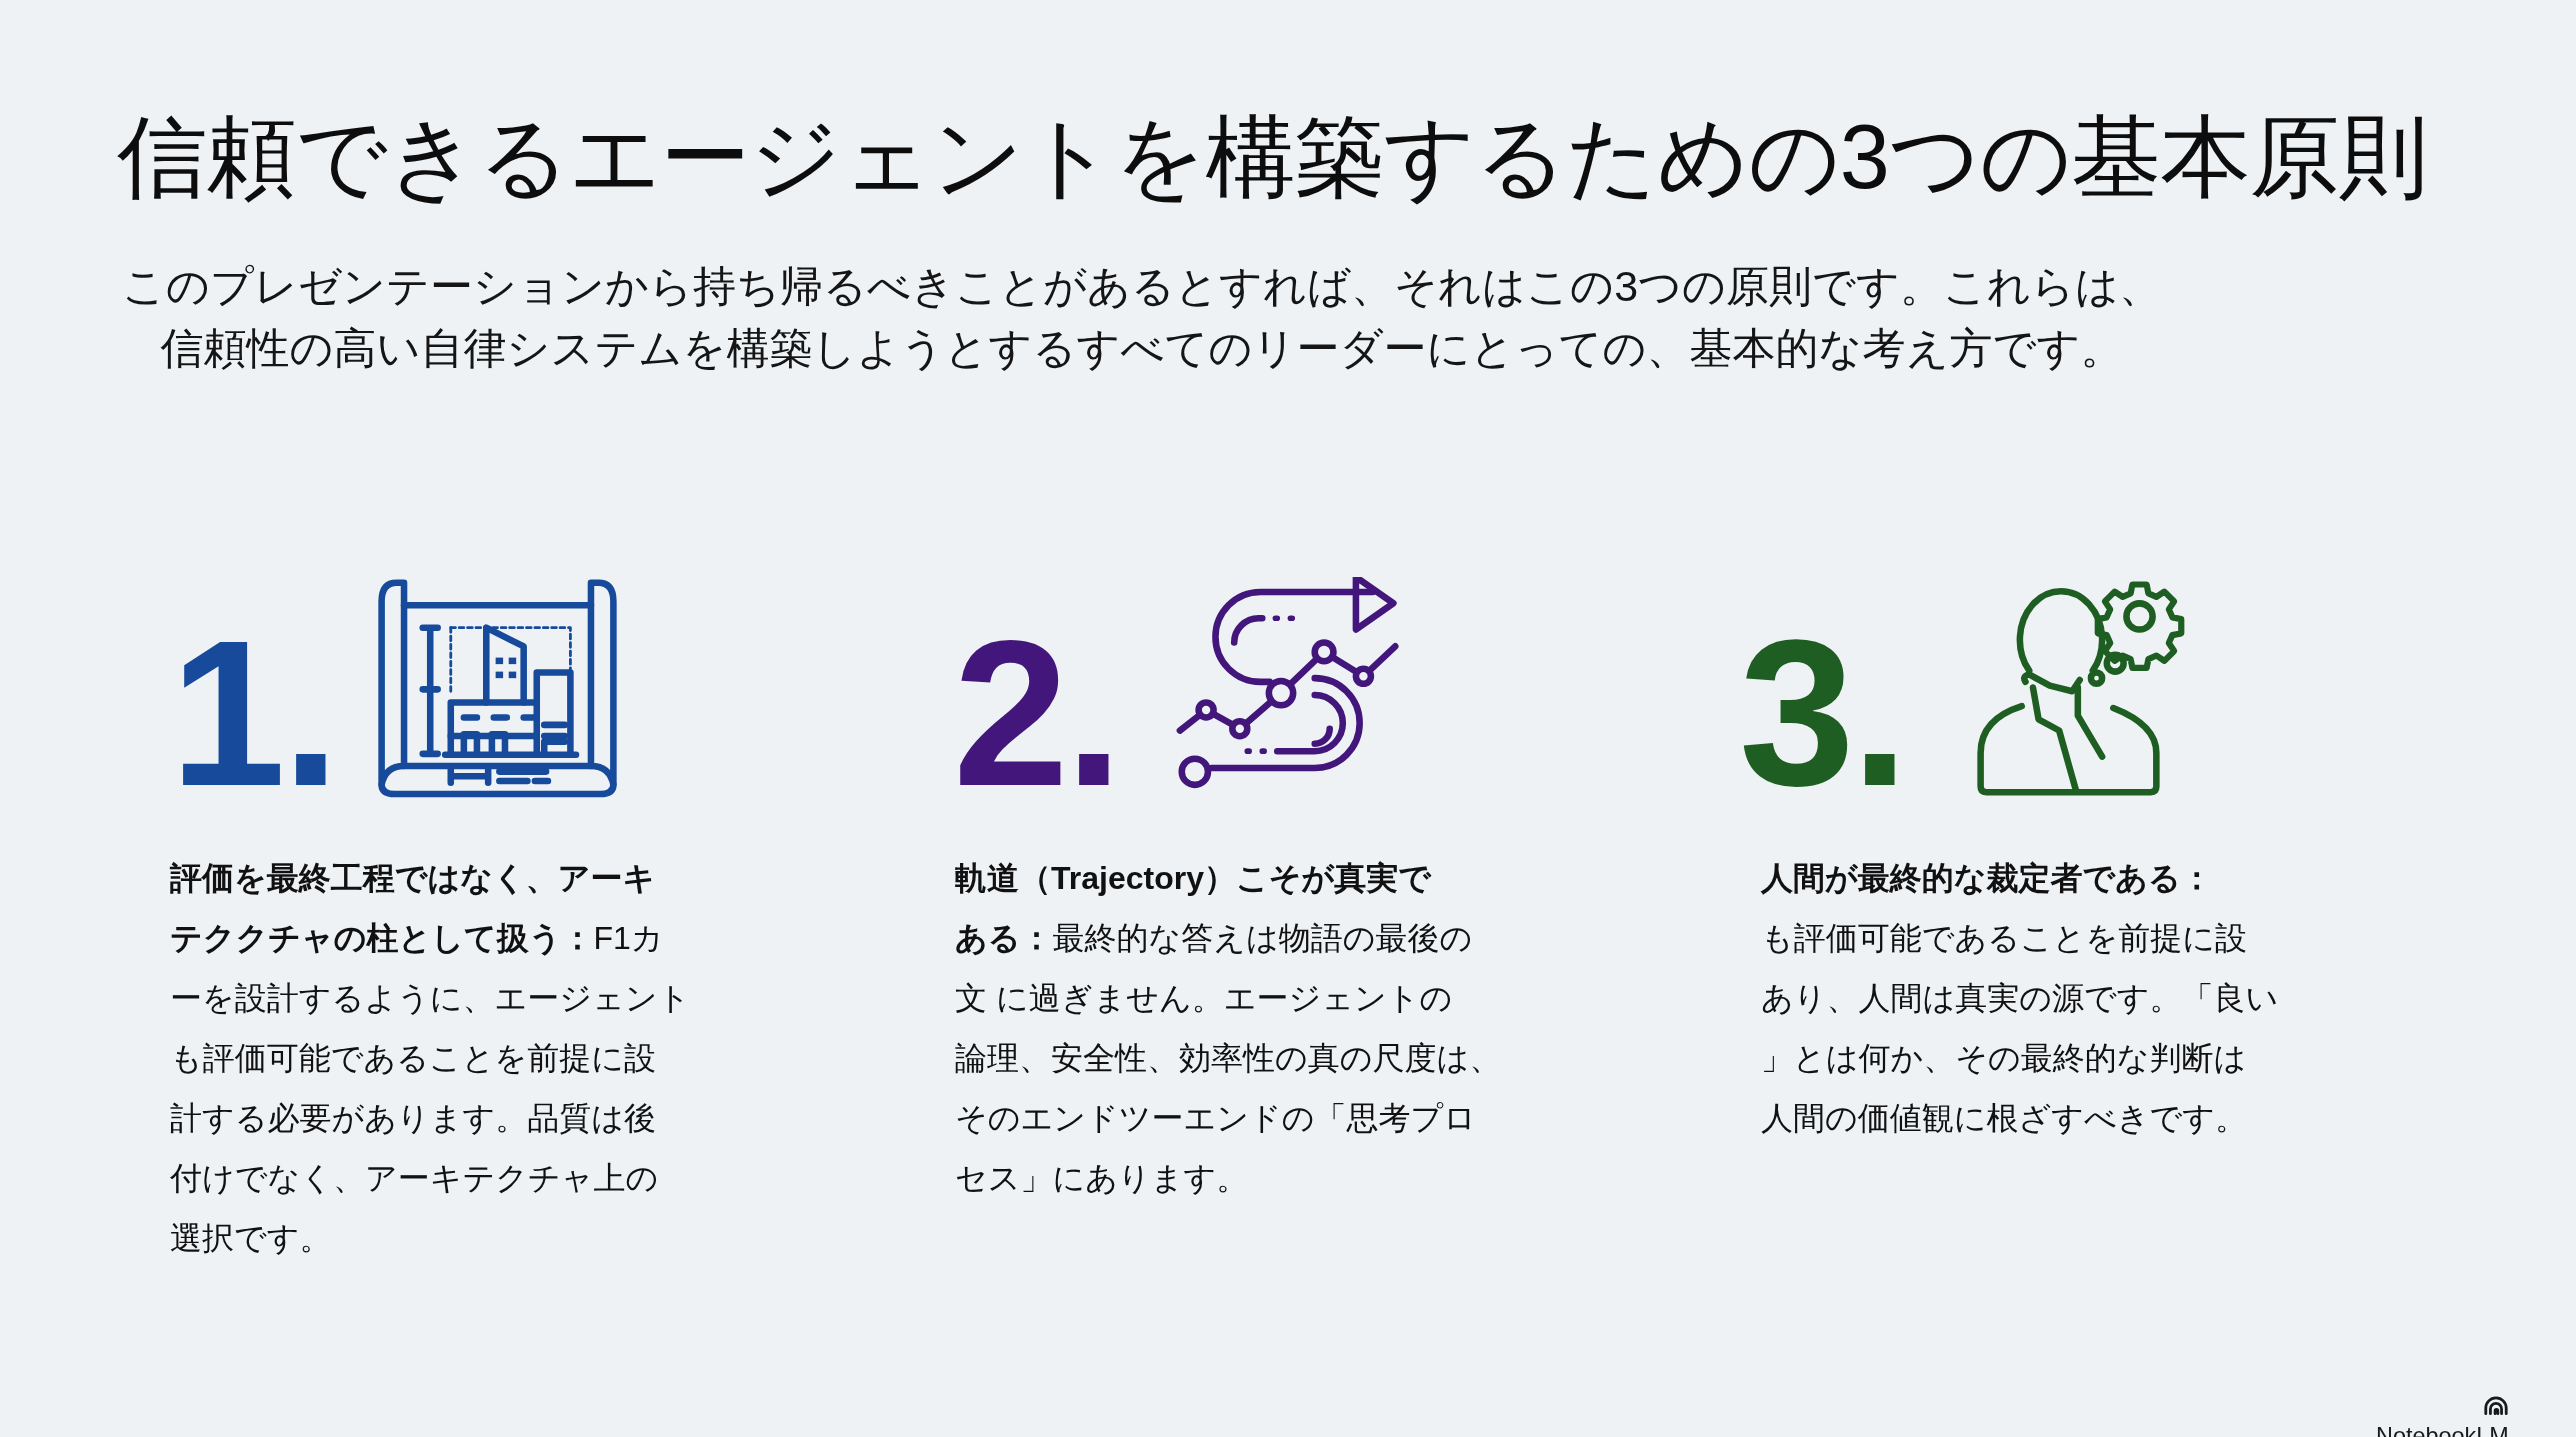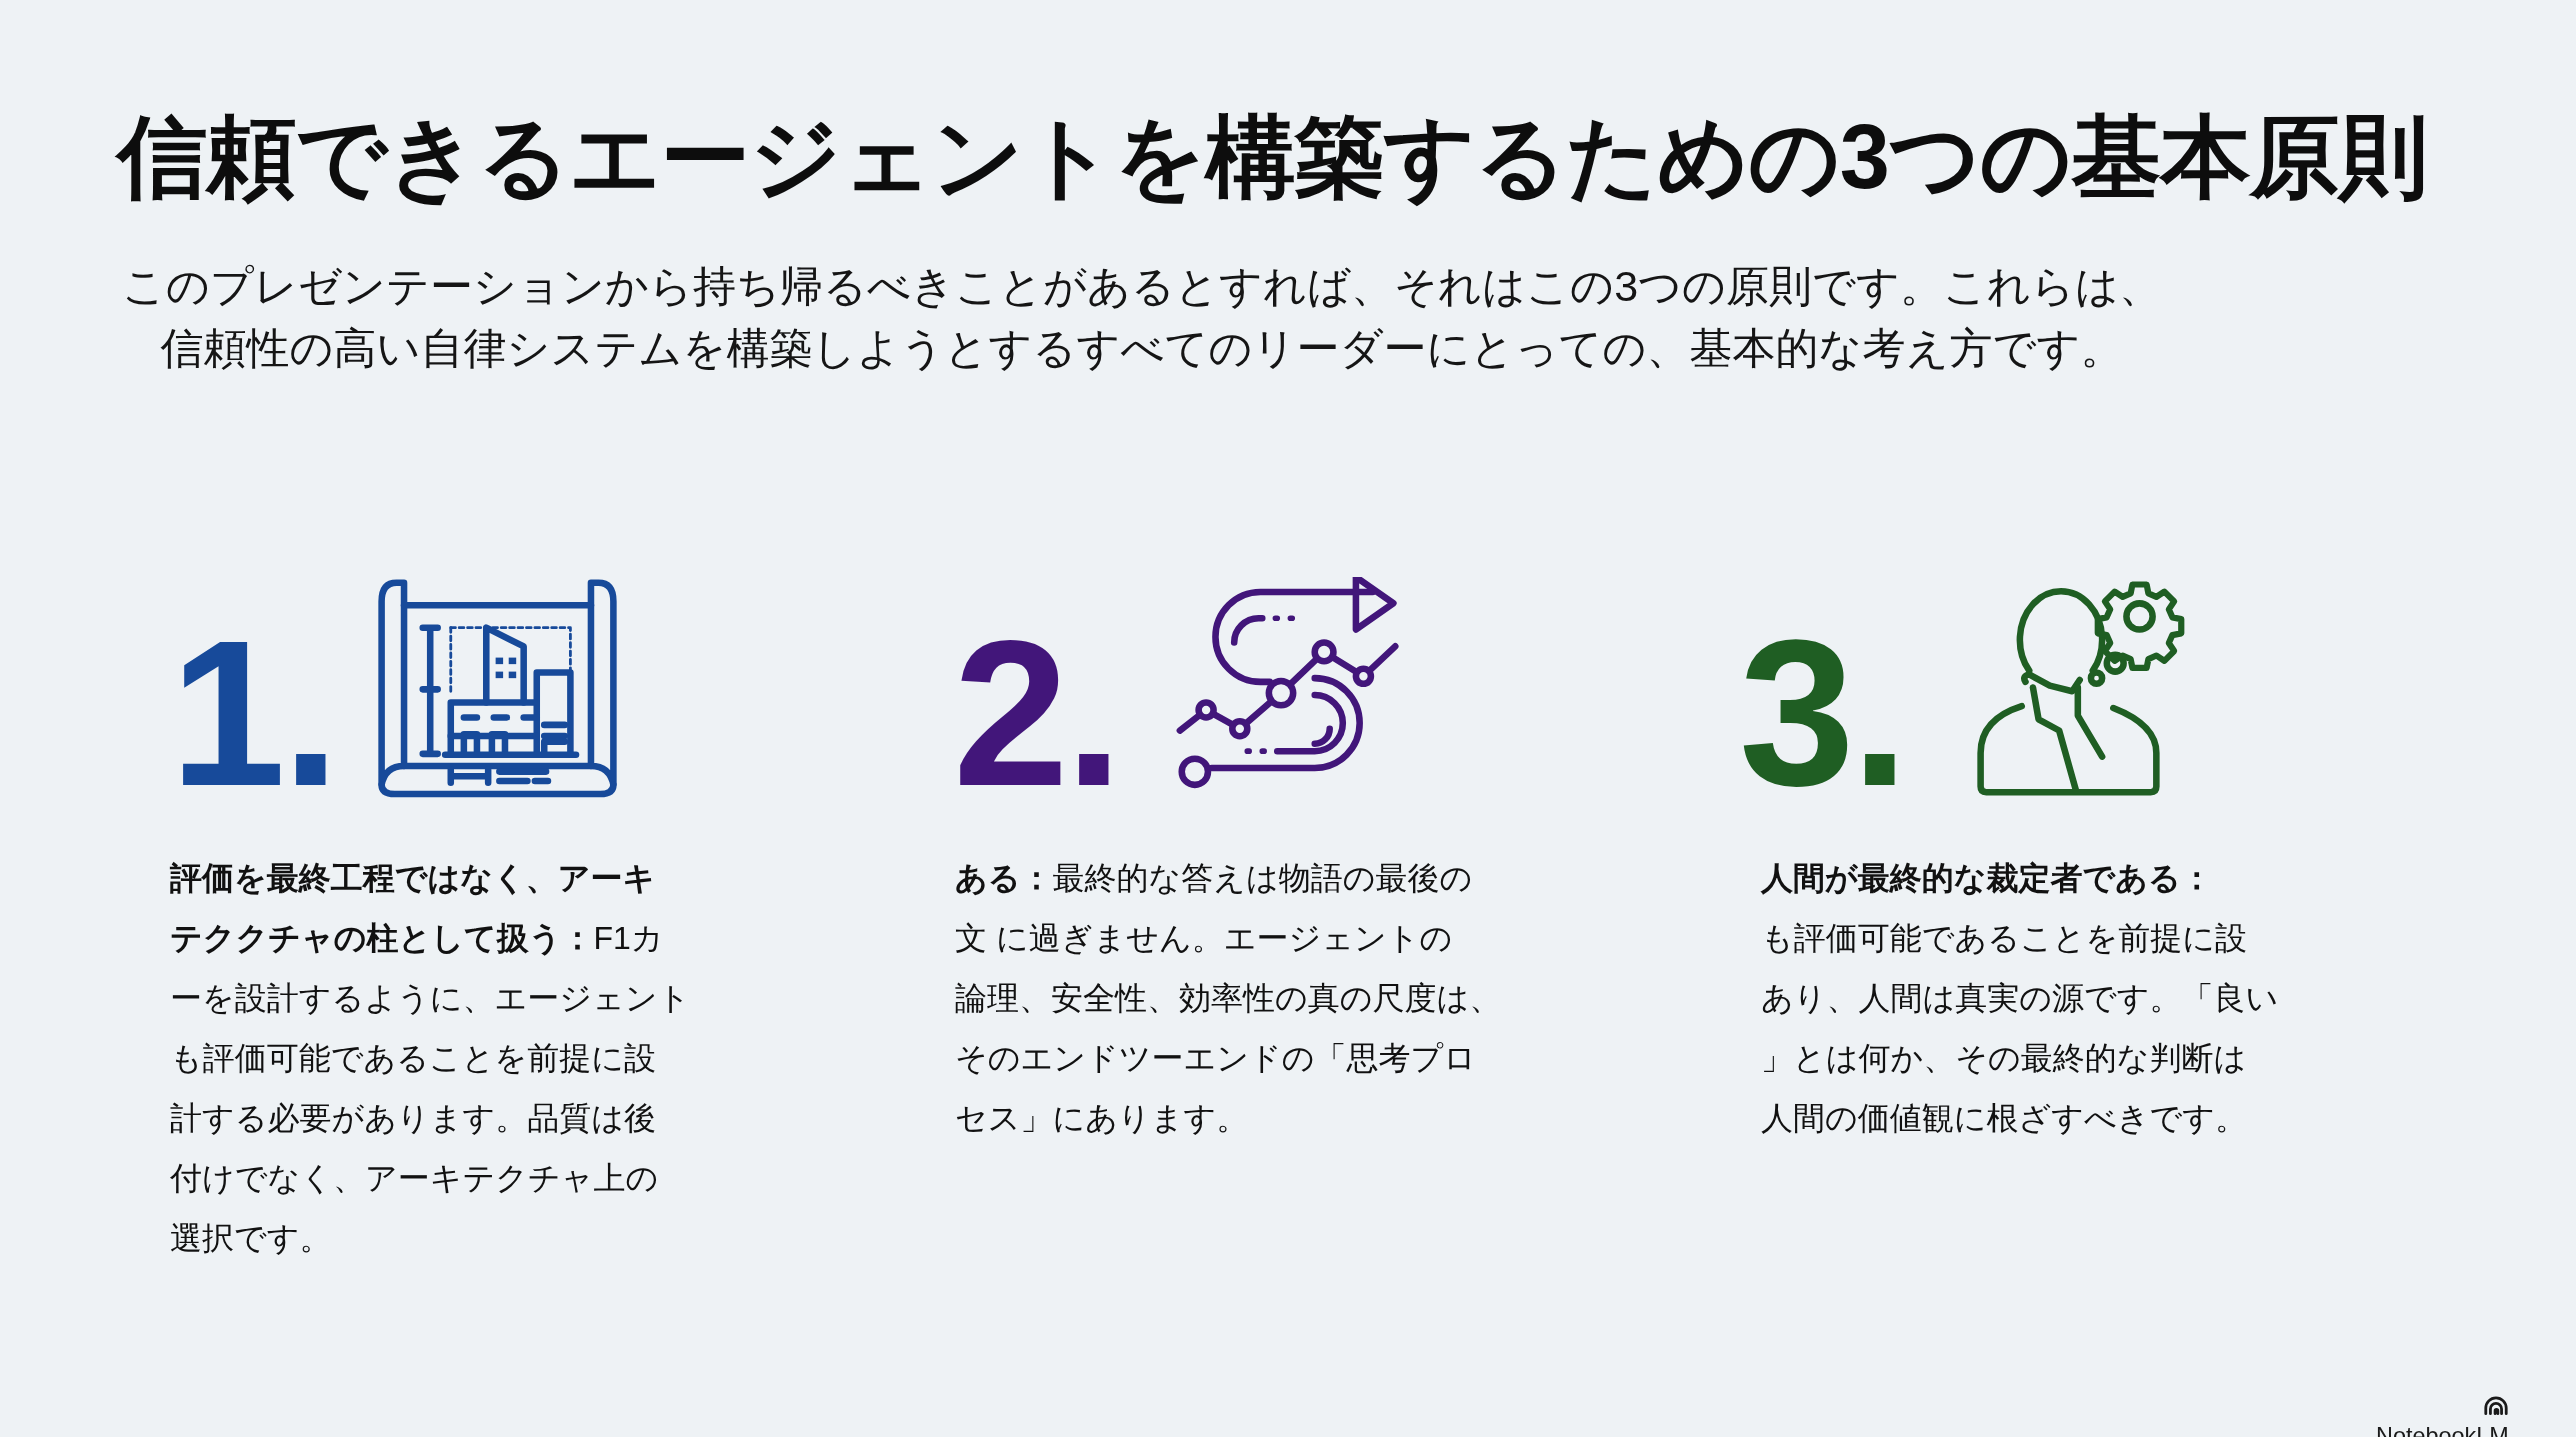--- a/index.html
+++ b/index.html
@@ -4,21 +4,21 @@
 <style>
   html, body { margin:0; padding:0; }
   body {
     width:2576px; height:1438px; overflow:hidden; position:relative;
     background:#eef2f5;
     font-family:"Liberation Sans","DejaVu Sans",sans-serif;
     color:#111;
   }
   .title {
     position:absolute; left:0; top:101px; width:2545px; text-align:center;
-    font-size:90px; font-weight:700; letter-spacing:-0.9px; line-height:112px; color:#0d0d0d;
+    font-size:90px; font-weight:400; letter-spacing:-0.9px; line-height:112px; color:#0d0d0d;
     white-space:nowrap;
   }
   .subtitle {
     position:absolute; left:0; top:255px; width:2284px; text-align:center;
     font-size:43px; line-height:62px; color:#151515; font-weight:400;
   }
   .subtitle div { white-space:nowrap; }
   .num {
     position:absolute; top:610px; font-size:208px; font-weight:700; line-height:206px;
     letter-spacing:-3.7px;
@@ -108,20 +108,21 @@
 
     <path d="M4 164 l28 -22 l36 20 l44 -38 l46 -44 l42 26 l34 -32"></path>
     <circle cx="32" cy="142" r="8" fill="#eef2f5"></circle>
     <circle cx="68" cy="162" r="8" fill="#eef2f5"></circle>
     <circle cx="112" cy="124" r="13" fill="#eef2f5"></circle>
     <circle cx="158" cy="80" r="10" fill="#eef2f5"></circle>
     <circle cx="200" cy="106" r="8" fill="#eef2f5"></circle>
   </svg>
 </div>
 <div class="body" style="left:955px;">
+  <div class="line"><b>軌道（Trajectory）こそが真実で</b></div>
   <div class="line"><b>ある：</b><span>最終的な答えは物語の最後の</span></div>
   <div class="line">文 に過ぎません。エージェントの</div>
   <div class="line">論理、安全性、効率性の真の尺度は、</div>
   <div class="line">そのエンドツーエンドの「思考プロ</div>
   <div class="line">セス」にあります。</div>
 </div>
 
 <div class="num" style="left:1739px; color:#1f5e23;">3.</div>
 <div class="icon" style="left:1975px;">
   <svg width="215" height="221" viewBox="0 0 230 236" fill="none" stroke="#1f5e23" stroke-width="7" stroke-linecap="round" stroke-linejoin="round">

